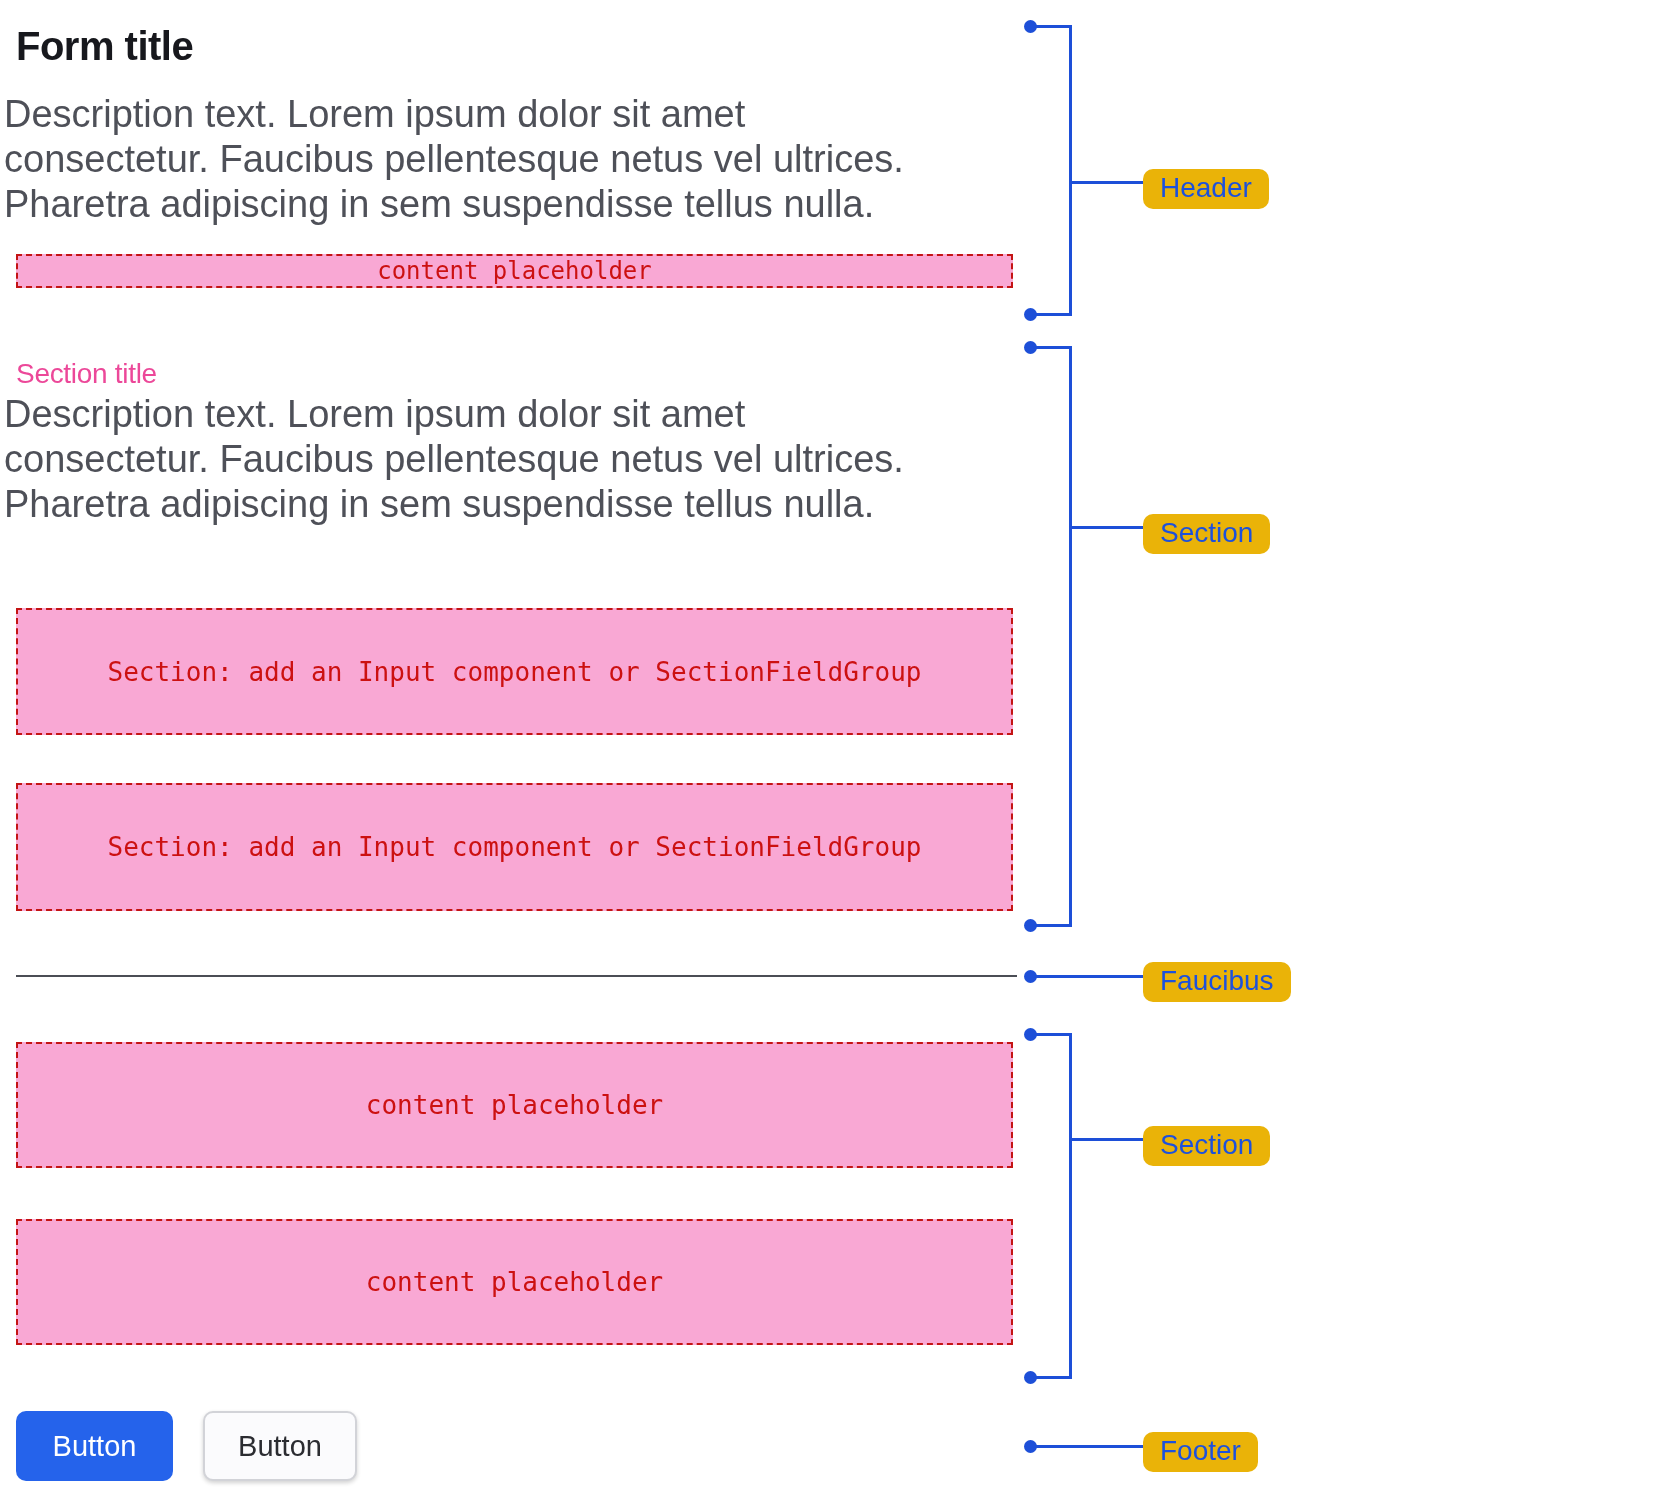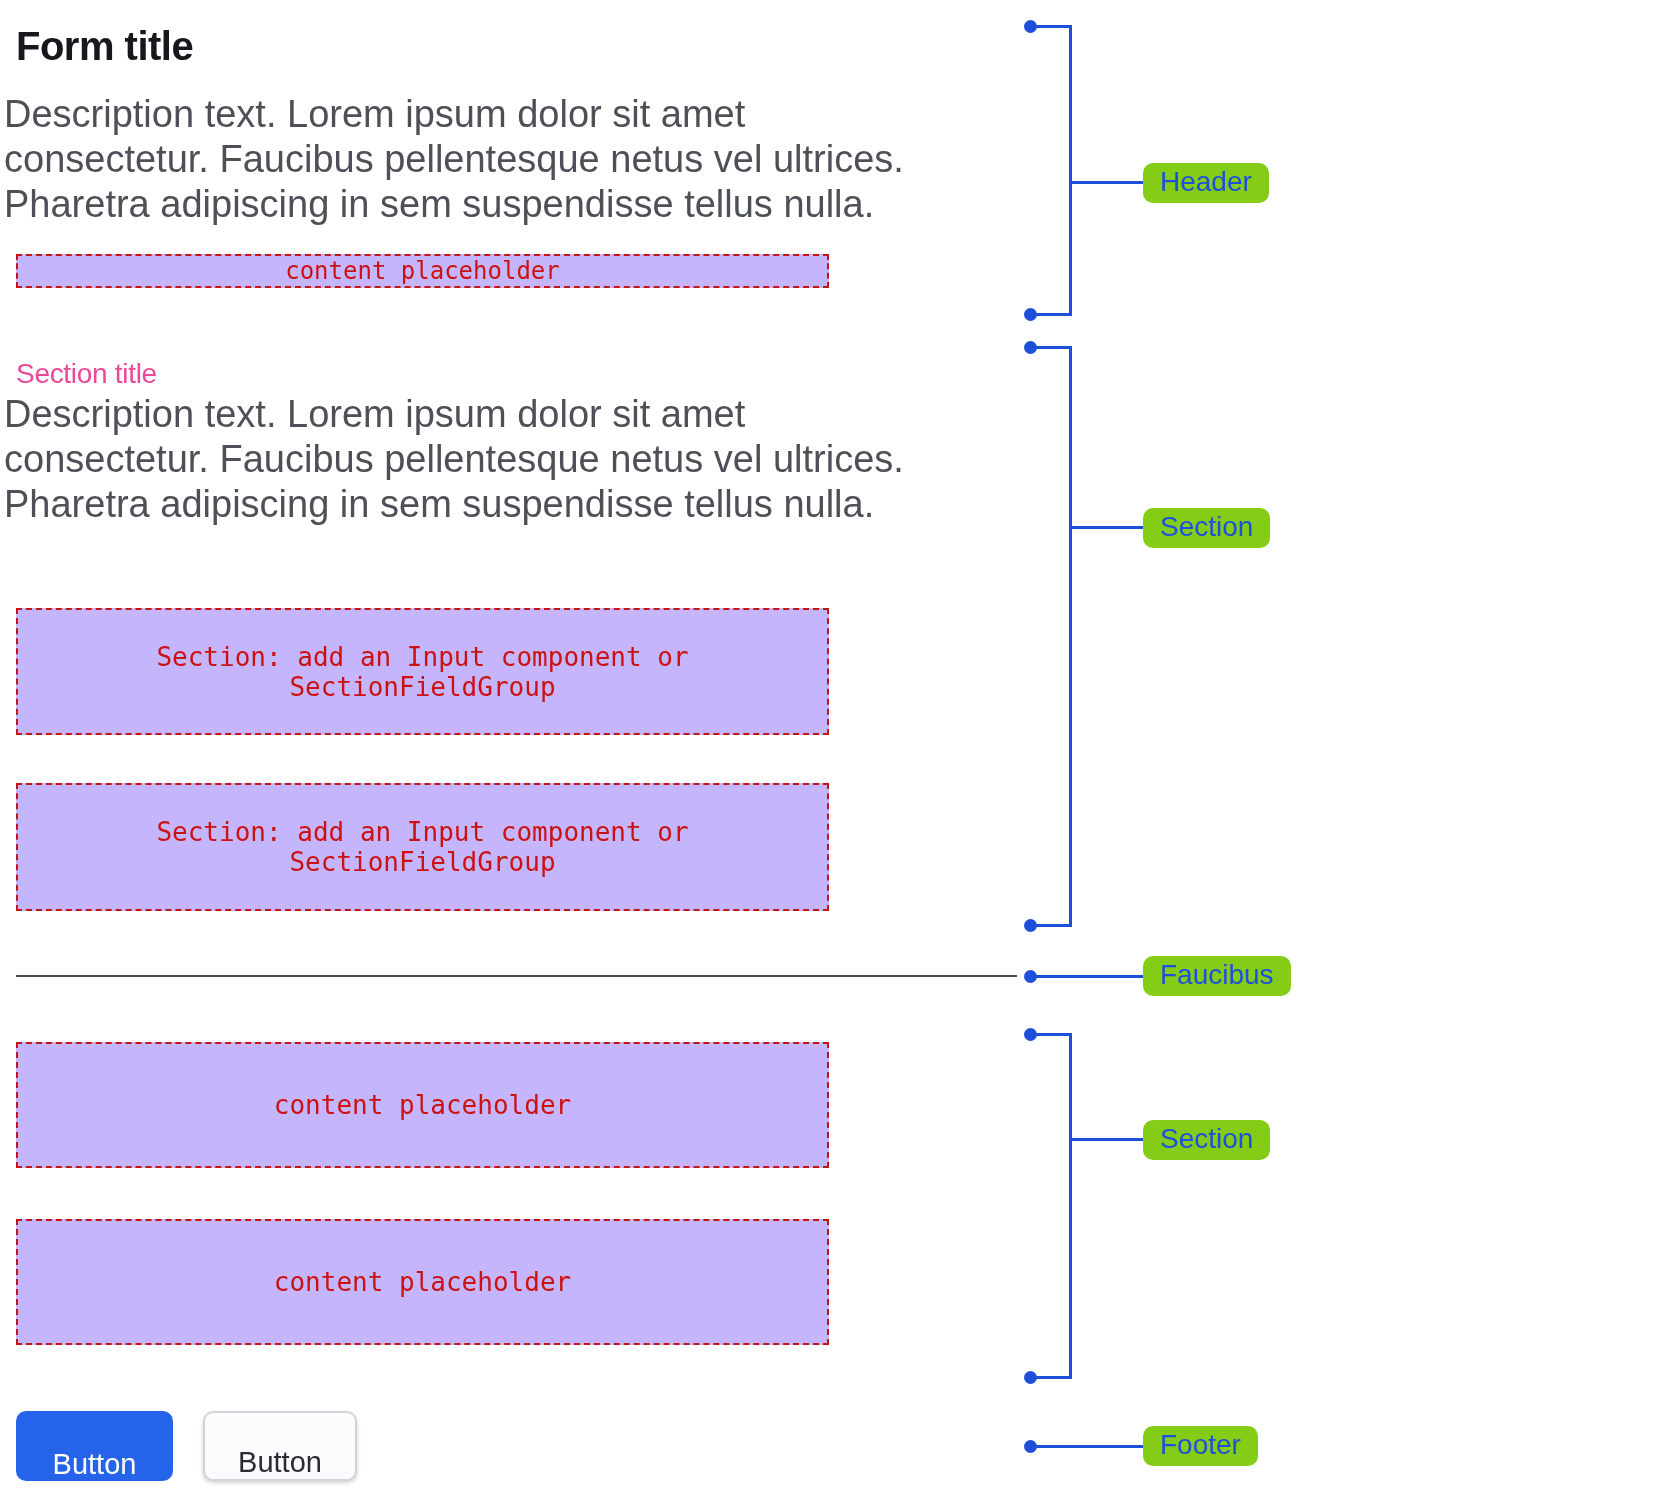--- a/index.html
+++ b/index.html
@@ -27,43 +27,43 @@
   }
   .description {
     position: absolute; left: 4px; width: 935px;
     font-size: 38px; line-height: 45px; font-weight: 400;
     color: #4e5058;
   }
   .desc-1 { top: 92px; }
   .desc-2 { top: 392px; }
 
   .slot {
-    position: absolute; left: 16px; width: 813px;
-    background: #c4b5fd;
+    position: absolute; left: 16px; width: 997px;
+    background: #f9a8d4;
     border: 2px dashed #c41414;
     color: #cc1111;
     font-family: "DejaVu Sans Mono", monospace;
     display: flex; align-items: center; justify-content: center;
     text-align: center;
   }
   .slot-thin   { top: 254px;  height: 34px;  font-size: 24px; }
   .slot-sec1a  { top: 608px;  height: 127px; font-size: 26px; }
   .slot-sec1b  { top: 783px;  height: 128px; font-size: 26px; }
   .slot-sec2a  { top: 1042px; height: 126px; font-size: 26px; }
   .slot-sec2b  { top: 1219px; height: 126px; font-size: 26px; }
 
   .separator {
     position: absolute; left: 16px; top: 975px;
     width: 1001px; height: 2px; background: #4b4d55;
   }
 
   .btn {
     position: absolute; top: 1411px; height: 70px;
     border-radius: 10px;
-    display: flex; align-items: flex-end; justify-content: center;
+    display: flex; align-items: center; justify-content: center;
     font-size: 29px; font-family: "Liberation Sans", sans-serif;
     cursor: pointer;
   }
   .btn-primary {
     left: 16px; width: 157px;
     background: #2563eb; color: #ffffff; border: none;
   }
   .btn-secondary {
     left: 203px; width: 154px;
     background: #fbfbfd; color: #2b2c31;
@@ -75,22 +75,22 @@
   .dot {
     position: absolute; width: 13px; height: 13px;
     border-radius: 50%; background: #1d4fd8;
   }
   .blue-h { position: absolute; height: 3px; background: #1d4fd8; }
   .blue-v { position: absolute; width: 3px;  background: #1d4fd8; }
   .pill {
     position: absolute; left: 1143px; height: 40px;
     line-height: 38px; padding: 0 17px;
     border-radius: 10px;
-    background: #84cc16; color: #1d51dc;
-    font-size: 28px; white-space: nowrap;
+    background: #eab308; color: #1d51dc;
+    font-size: 28px; white-space: nowrap; margin-top: 6px;
   }
 </style>
 </head>
 <body>
 
 <div class="canvas">
 
   <div class="form-title">Form title</div>
   <div class="description desc-1">Description text. Lorem ipsum dolor sit amet consectetur. Faucibus pellentesque netus vel ultrices. Pharetra adipiscing in sem suspendisse tellus nulla.</div>
   <div class="slot slot-thin">

